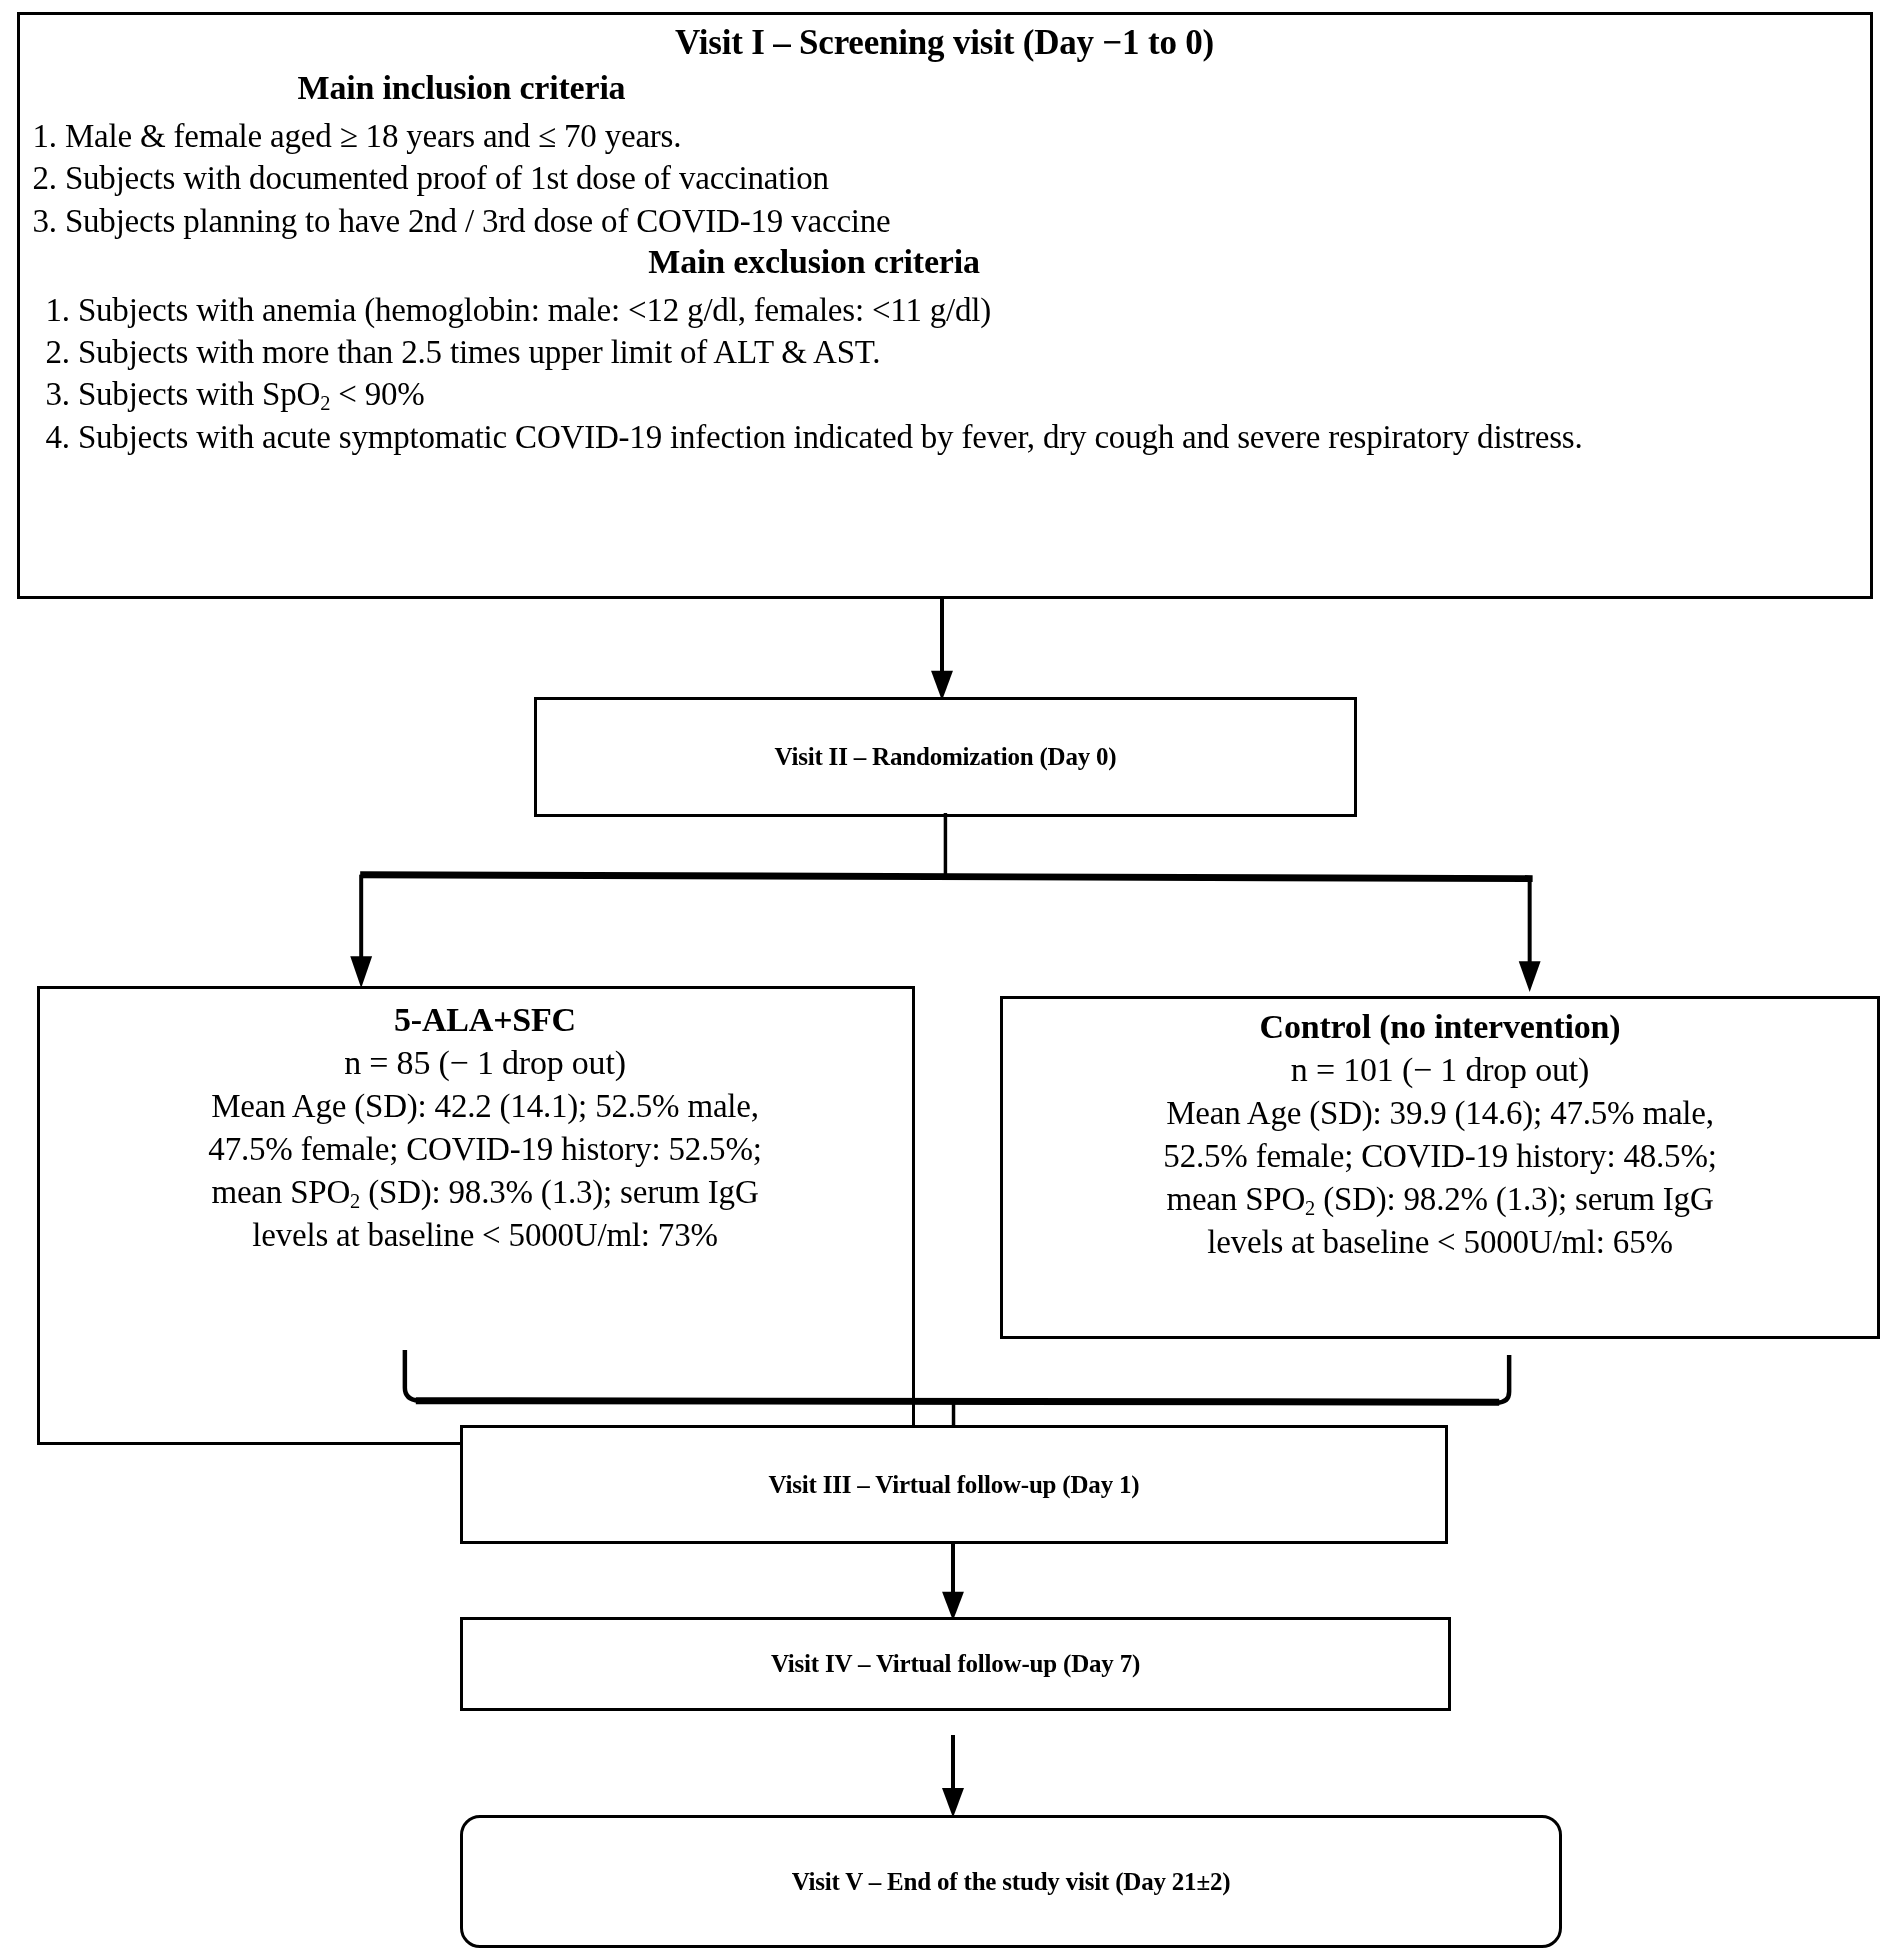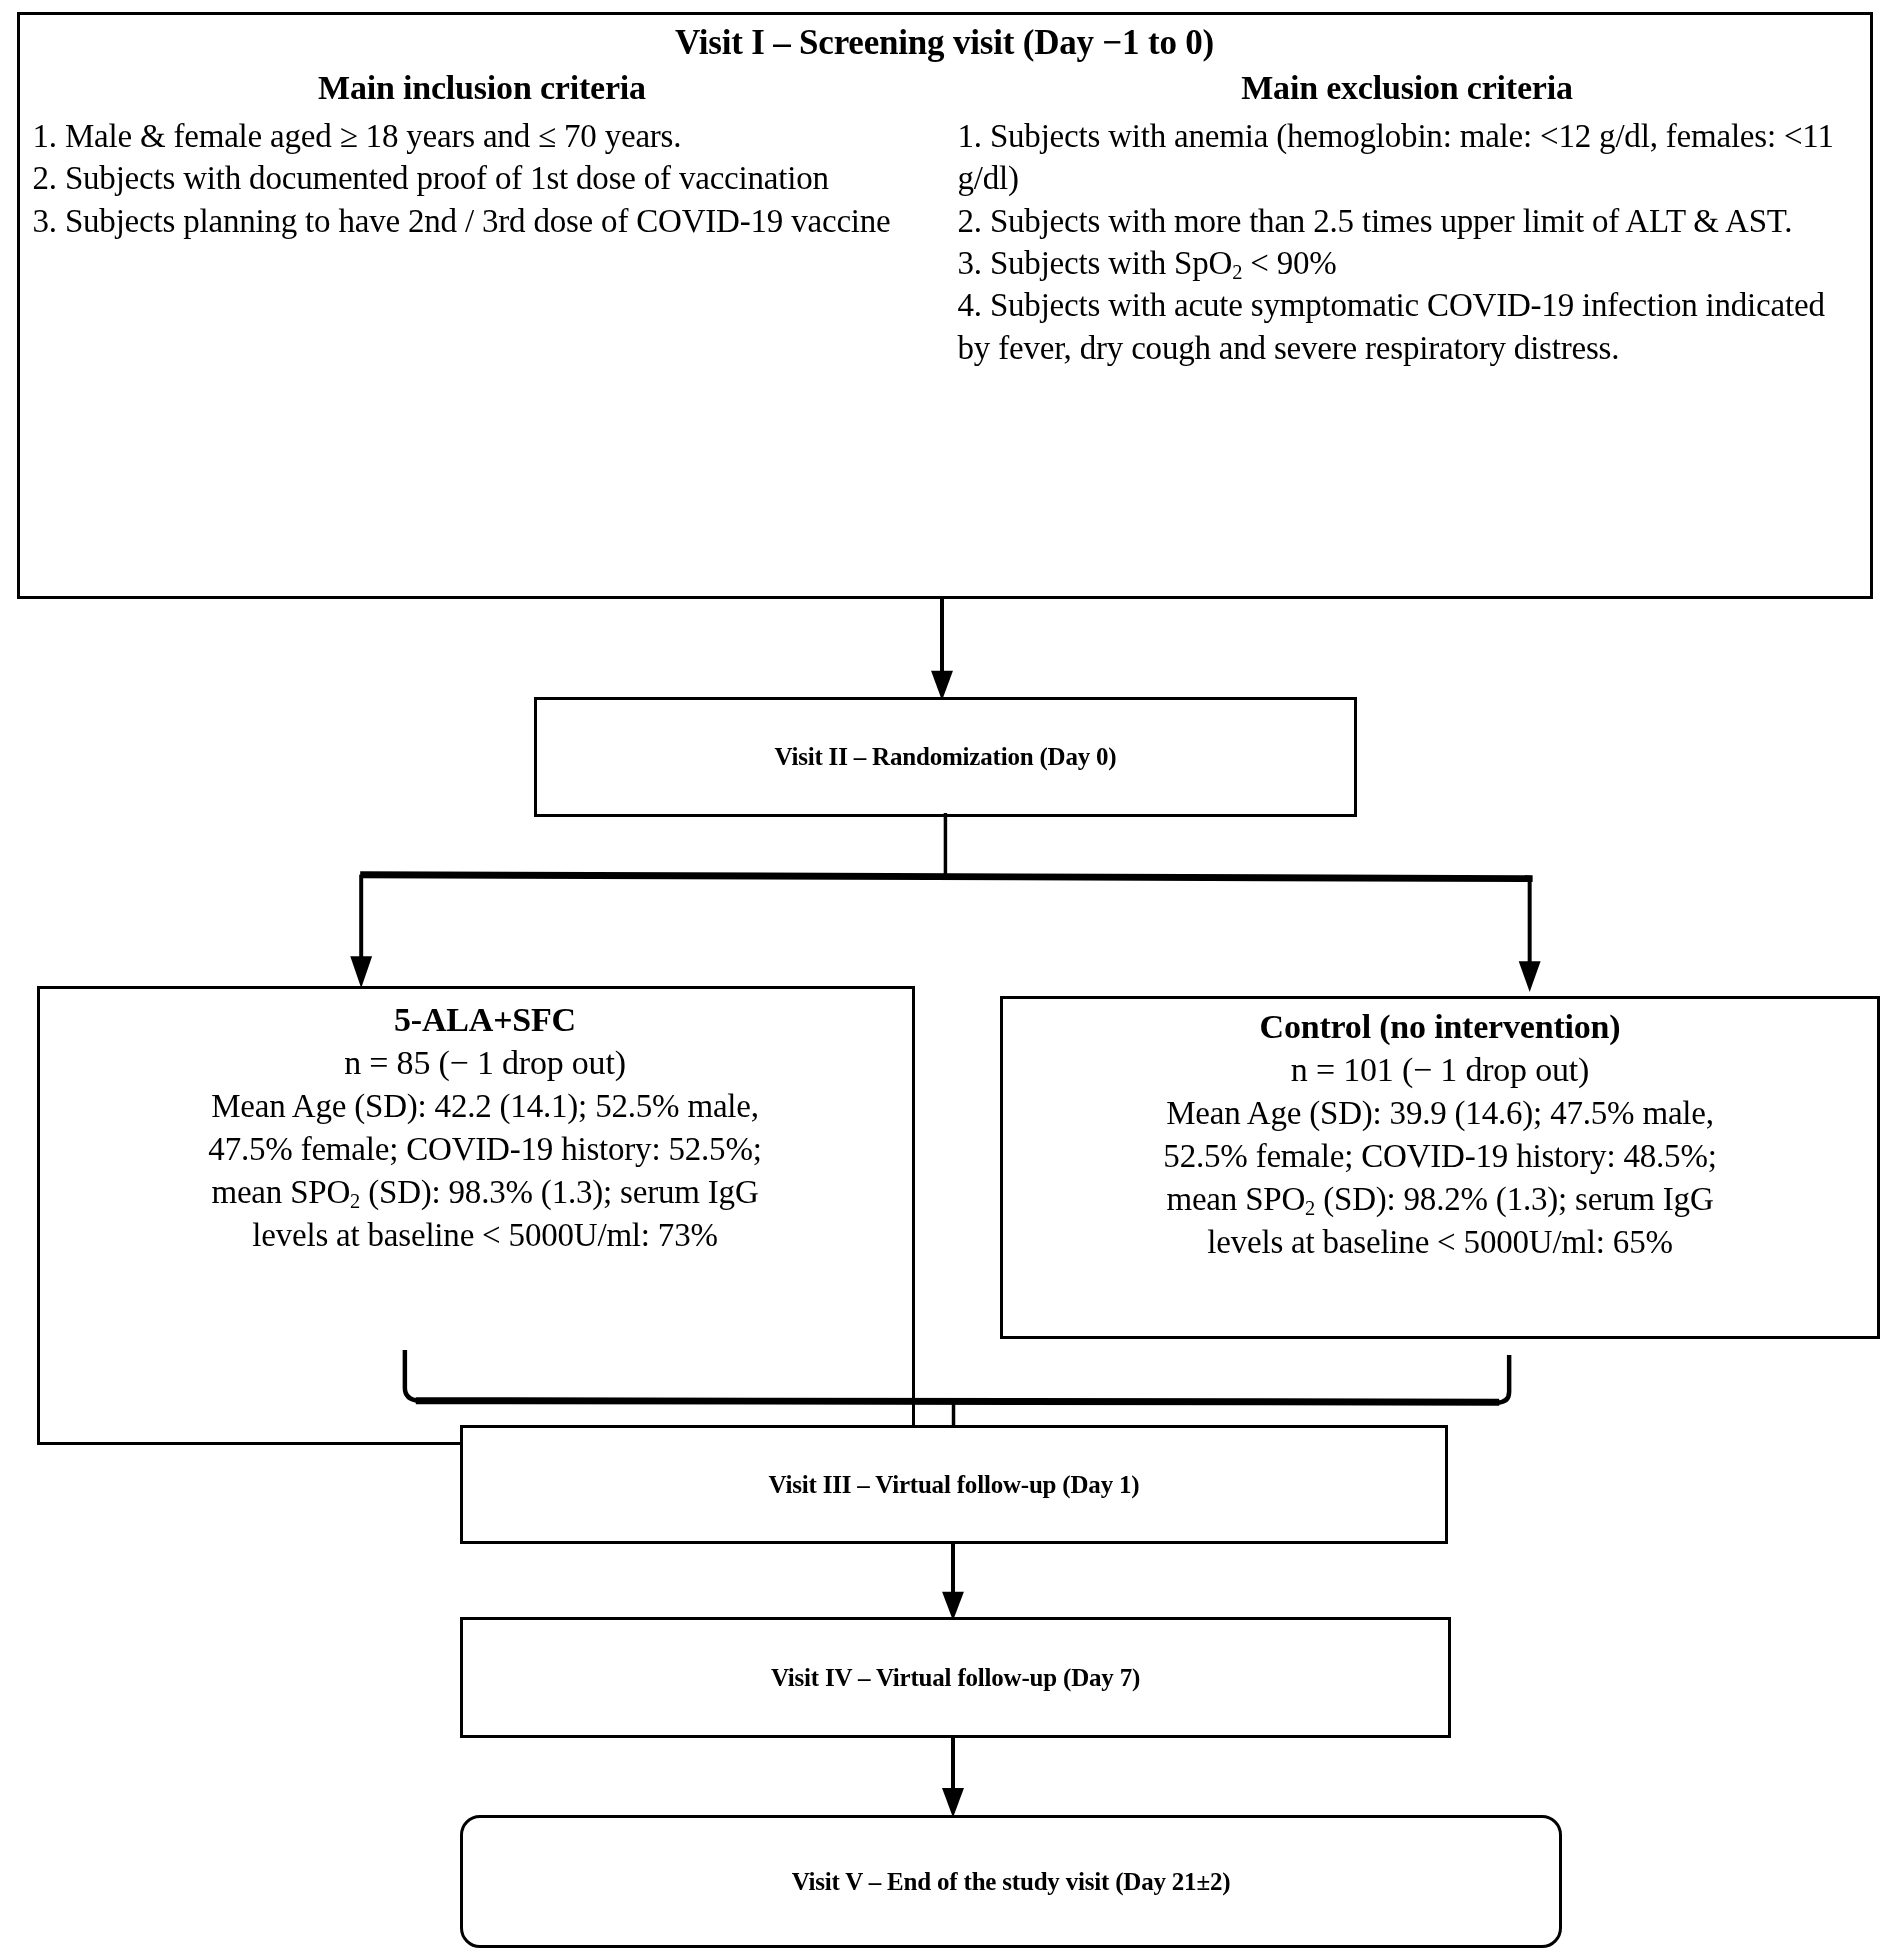--- a/index.html
+++ b/index.html
@@ -41,21 +41,21 @@
   }
   #screening-title {
     text-align: center;
     font-weight: bold;
     font-size: 35px;
     line-height: 1.18;
     letter-spacing: -0.2px;
   }
   #criteria-columns {
     display: flex;
-    flex-direction: row;
+    flex-direction: column;
     align-items: flex-start;
     margin-top: 5px;
   }
   .criteria-col {
     flex: 0 0 50%;
     box-sizing: border-box;
   }
   .criteria-col.left  { padding-right: 13px; }
   .criteria-col.right { padding-left: 13px; }
   .criteria-heading {
@@ -114,21 +114,21 @@
   .arm-detail {
     text-align: center;
     font-size: 33px;
     line-height: 1.3;
     letter-spacing: -0.2px;
     margin-top: 1px;
   }
 
   
   #visit3-box { left: 460px; top: 1425px; width: 988px; height: 119px; }
-  #visit4-box { left: 460px; top: 1617px; width: 991px; height: 121px; }
+  #visit4-box { left: 460px; top: 1617px; width: 991px; height: 94px; }
   #visit5-box { left: 460px; top: 1815px; width: 1102px; height: 133px; border-radius: 20px; }
 
   .visit-label {
     text-align: center;
     font-weight: bold;
     font-size: 25px;
     line-height: 1.2;
     letter-spacing: -0.2px;
   }
 

